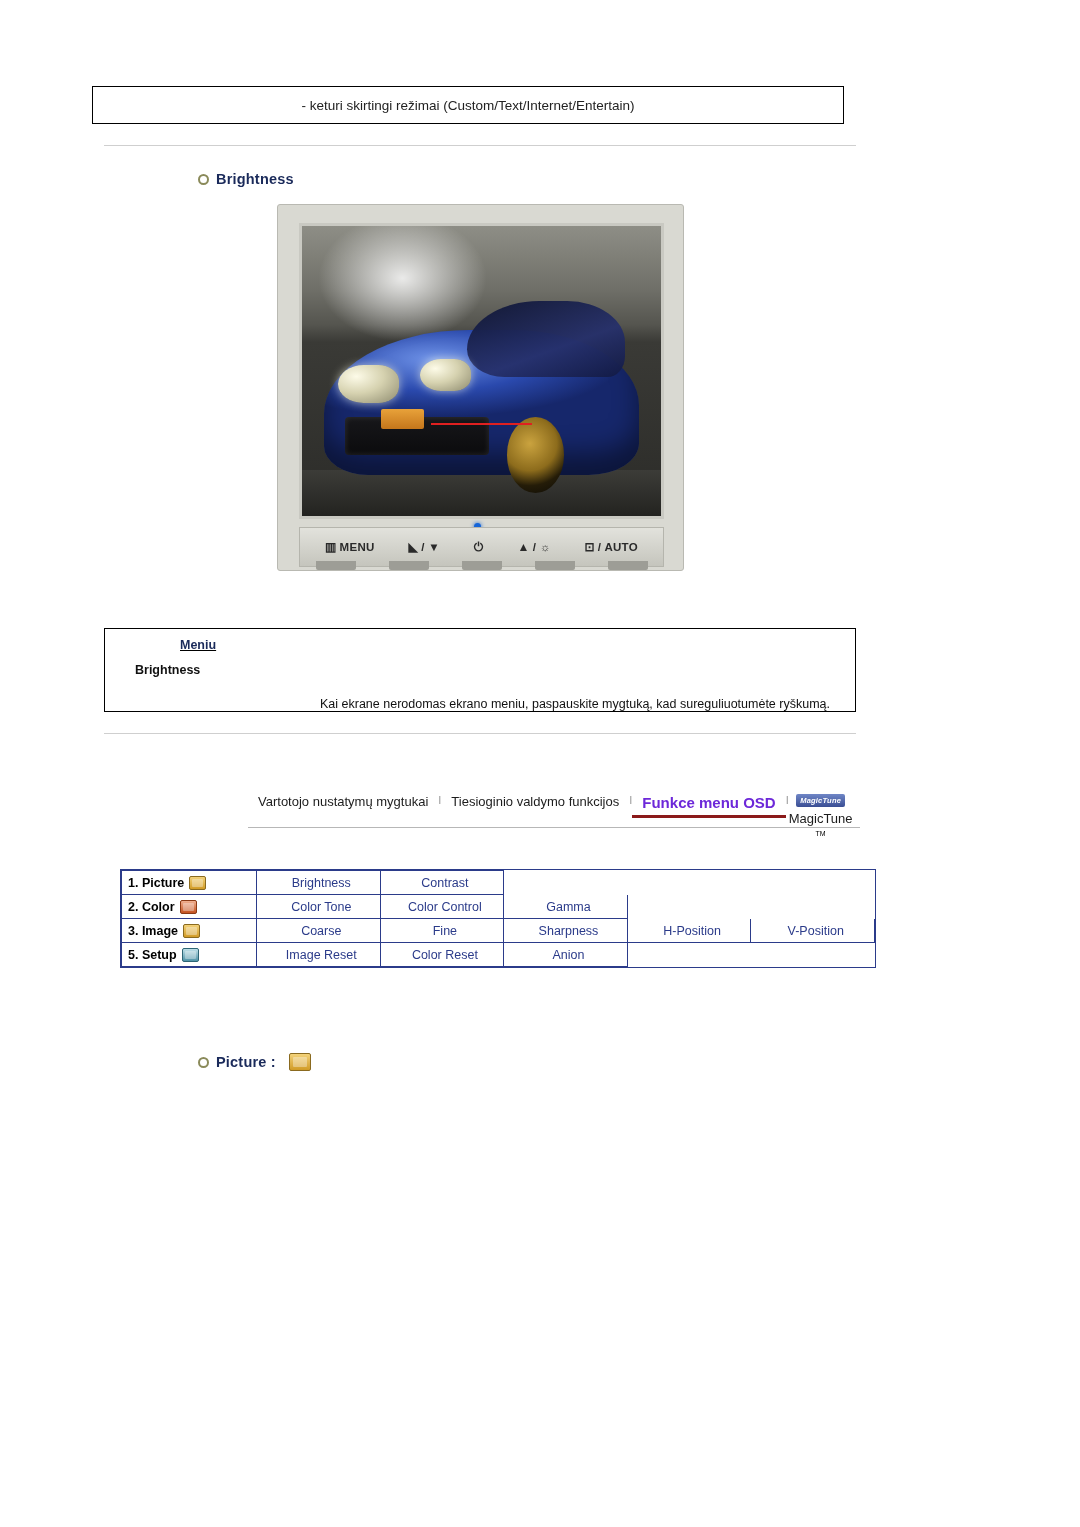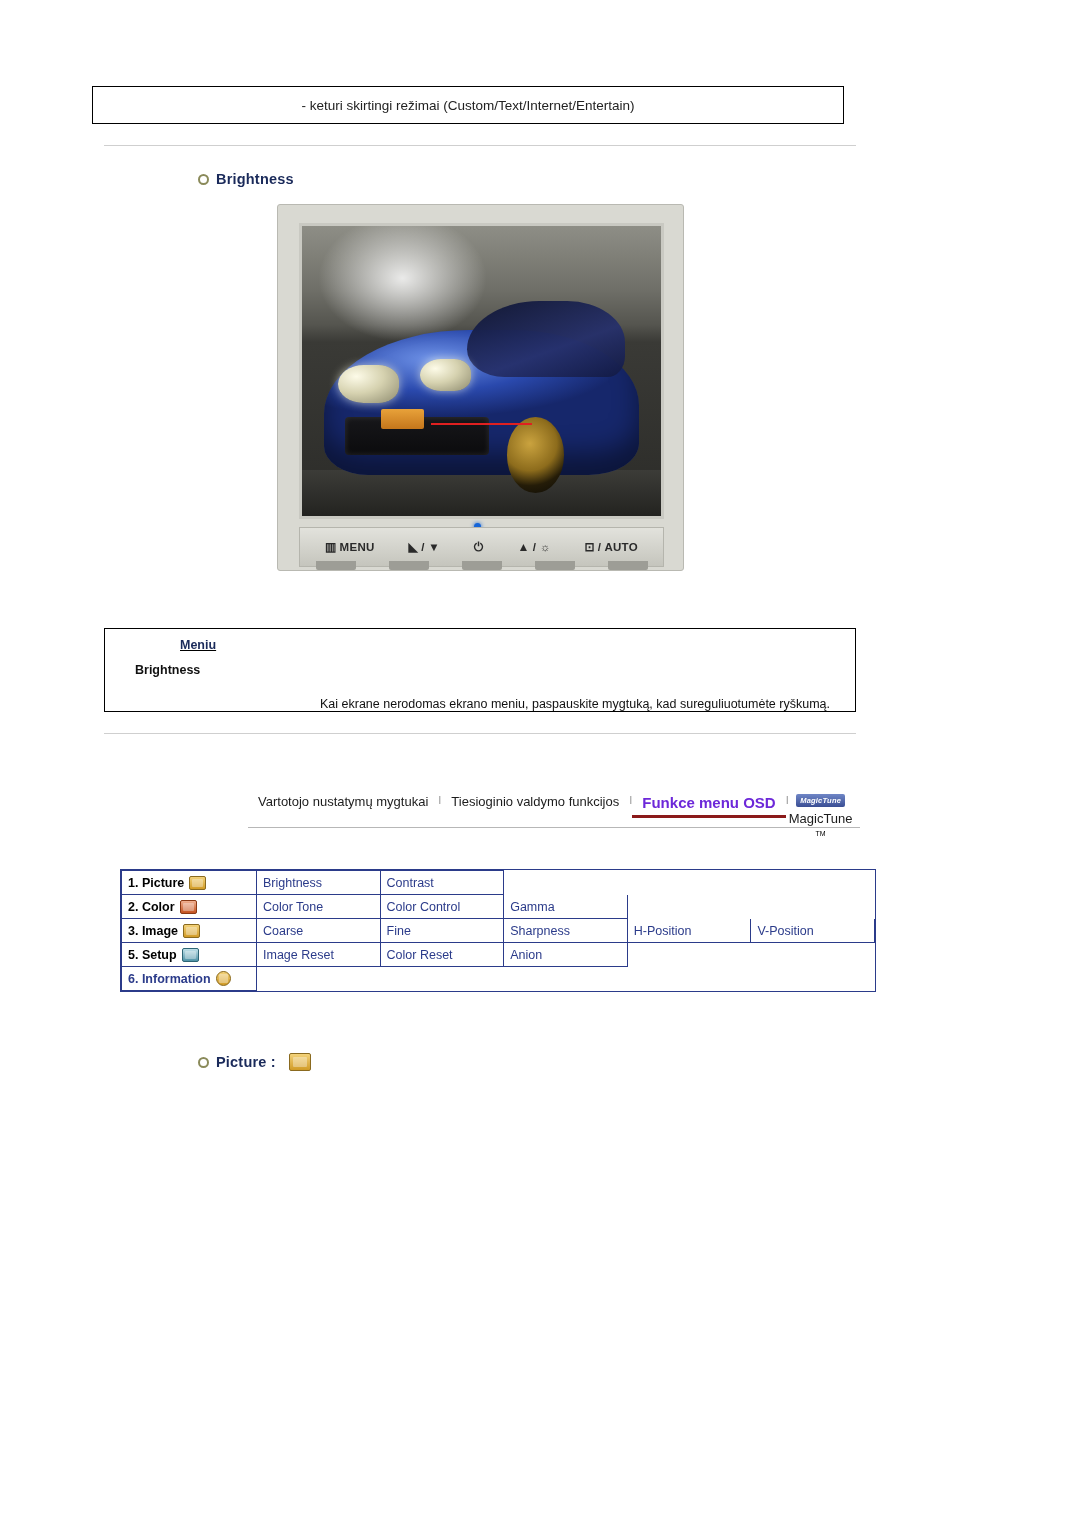--- a/index.html
+++ b/index.html
@@ -337,20 +337,21 @@
     top: 869px;
     width: 756px;
     border: 1px solid #2b3b8a;
     box-sizing: border-box;
     border-collapse: collapse;
   }
   .menu-map table {
     border-collapse: collapse;
     width: 100%;
     table-layout: fixed;
+    text-align: center;
   }
   .menu-map td {
     height: 23px;
     font-size: 12.5px;
     padding: 0 0 0 6px;
     color: #2b3b8a;
     border: 1px solid #2b3b8a;
     vertical-align: middle;
     white-space: nowrap;
     overflow: hidden;
@@ -548,29 +549,20 @@
           <span class="lead-inner">
             <span>5. Setup</span>
             <span class="ico teal"></span>
           </span>
         </td>
         <td>Image Reset</td>
         <td>Color Reset</td>
         <td>Anion</td>
         <td class="blank-out" colspan="2"></td>
       </tr>
-      <tr class="info-row">
-        <td class="lead">
-          <span class="lead-inner">
-            <span>6. Information</span>
-            <span class="ico info"></span>
-          </span>
-        </td>
-        <td class="blank-out" colspan="5"></td>
-      </tr>
     </tbody>
   </table>
 </div>
 
 <div class="sec-head" id="picture-heading">
   <span class="bullet"></span>
   <span class="label">Picture :</span>
   <span class="pic-ico"></span>
 </div>
 

